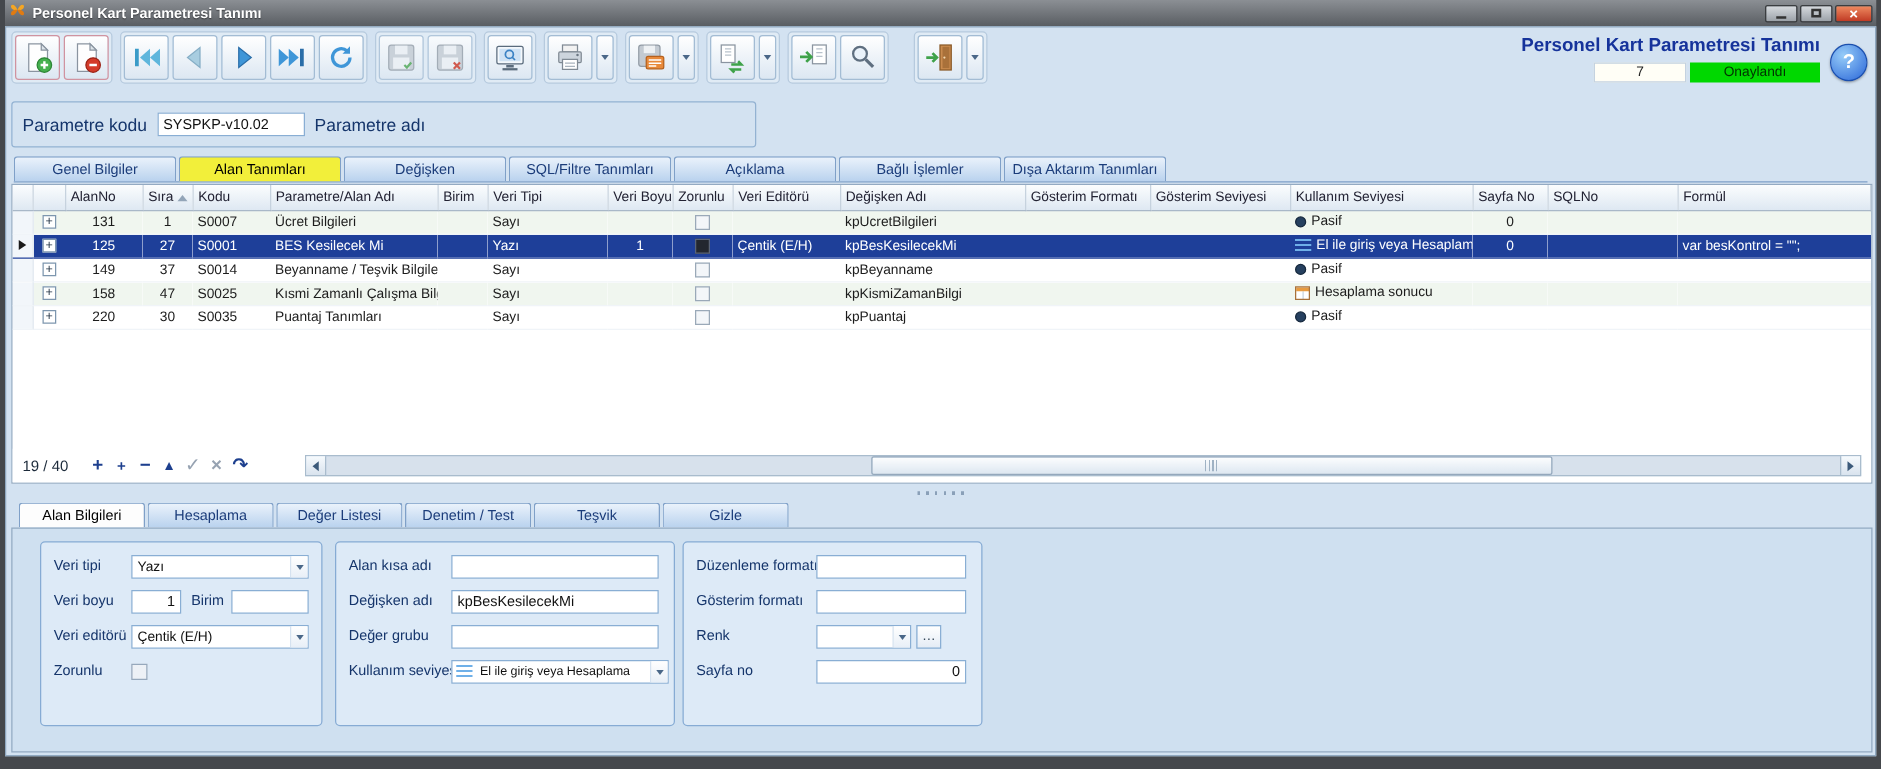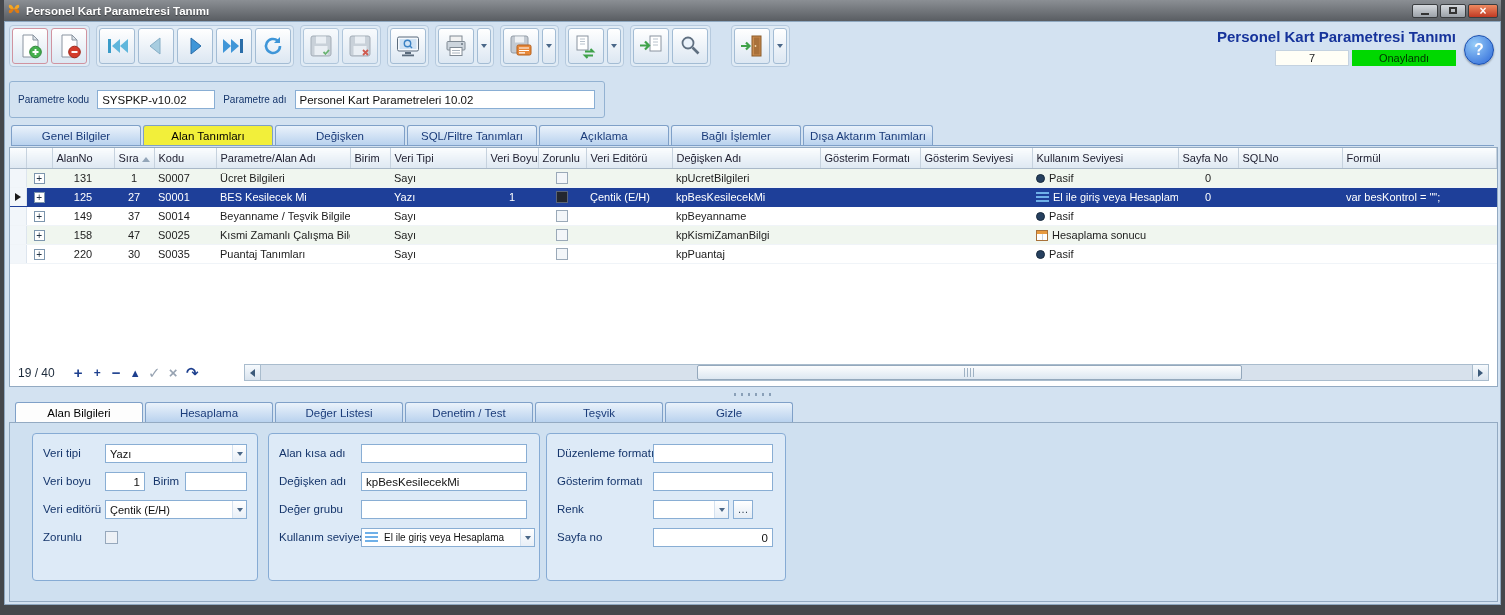--- a/index.html
+++ b/index.html
@@ -21,30 +21,30 @@
 .tb-dd{width:14px;height:36px;display:flex;align-items:center;justify-content:center;background:linear-gradient(#ffffff,#dce7f2);border:1px solid #a3bcd4;border-radius:3px;cursor:pointer;}
 .tri-d{width:0;height:0;border-left:3.5px solid transparent;border-right:3.5px solid transparent;border-top:4px solid #4a6788;display:inline-block;}
 .exit-group{margin-left:14px;}
 .hdr-right{position:absolute;right:44px;top:6px;text-align:right;}
 .hdr-title{font-size:15px;font-weight:bold;color:#16339b;}
 .hdr-row{margin-top:5px;display:flex;gap:3px;justify-content:flex-end;}
 .rec-box{display:block;width:74px;height:16px;background:#fffef6;border:1px solid #c4d2e0;font-size:11px;line-height:15px;text-align:center;color:#222;}
 .status-badge{display:block;width:104px;height:16px;background:#00d800;font-size:11px;line-height:16px;text-align:center;color:#003300;}
 .help-btn{position:absolute;right:6px;top:13px;width:30px;height:30px;border-radius:50%;border:1px solid #1b4fae;background:radial-gradient(circle at 35% 30%,#96ccf8,#2a66d8);color:#fff;display:flex;align-items:center;justify-content:center;font-size:16px;font-weight:bold;cursor:pointer;box-shadow:0 1px 2px rgba(0,0,0,.35);}
 .param-box{position:absolute;left:4px;top:59px;width:596px;height:37px;border:1px solid #93b2d2;border-radius:3px;display:flex;align-items:center;gap:8px;padding:0 8px;}
-.flabel{font-size:10px;color:#15356b;white-space:nowrap;}
+.flabel{font-size:14px;color:#15356b;white-space:nowrap;}
 .inp{height:19px;border:1px solid #89aed4;background:#fff;font-size:11.5px;padding:0 4px;font-family:inherit;color:#111;}
 .inp.code{width:118px;}
 .inp.pname{width:300px;}
 .tabstrip{position:absolute;display:flex;align-items:flex-end;gap:2px;}
 .main-tabs{left:6px;right:6px;top:103px;height:21px;border-bottom:1px solid #7fa0c8;}
 .detail-tabs{left:10px;top:379px;height:21px;}
 .tab{height:20px;line-height:20px;width:130px;text-align:center;font-size:11.5px;color:#1b3c7a;background:linear-gradient(#eaf2fb,#b9d2ee);border:1px solid #7fa0c8;border-bottom:none;border-radius:3px 3px 0 0;cursor:pointer;overflow:hidden;white-space:nowrap;}
 .tab.active{background:#f2ef3a;color:#000;}
-.tab.small{width:128px;}
+.tab.small{width:101px;}
 .tab.small.active{background:#fdfdfd;}
 .grid-wrap{position:absolute;left:4px;top:125px;width:1489px;height:240px;border:1px solid #93aac2;background:#fff;overflow:hidden;}
 table.grid{border-collapse:collapse;table-layout:fixed;width:100%;}
 .grid th{background:linear-gradient(#fbfdfe,#dee8f2);border-right:1px solid #c6d2de;border-bottom:1px solid #a9b8c8;font-weight:normal;font-size:11px;color:#223;text-align:left;padding:0 4px;height:20px;white-space:nowrap;overflow:hidden;}
 .grid td{height:19px;font-size:11px;color:#1c1c1c;padding:0 4px;white-space:nowrap;overflow:hidden;border-bottom:1px solid #f0f4f8;background:#fff;}
 .grid th.gutter{padding:0 1px;}
 .grid td.gutter{padding:0 1px;background:#f2f6fa;border-right:1px solid #dde5ee;text-align:center;}
 tr.shade td{background:#f0f6ef;}
 tr.sel td{background:#1e3f99;color:#fff;border-bottom-color:#1e3f99;}
 tr.sel td.gutter{background:#f2f6fa;}
@@ -271,21 +271,20 @@
       </div>
     </div>
     <div class="help-btn">
         <span>?</span>
       </div>
 
     <div class="param-box">
       <label class="flabel">Parametre kodu</label>
       <input class="inp code" value="SYSPKP-v10.02" style="">
       <label class="flabel">Parametre adı</label>
-      <input class="inp pname" value="Personel Kart Parametreleri 10.02" style="">
     </div>
 
     <div class="tabstrip main-tabs">
         <div class="tab">Genel Bilgiler</div>
         <div class="tab active">Alan Tanımları</div>
         <div class="tab">Değişken</div>
         <div class="tab">SQL/Filtre Tanımları</div>
         <div class="tab">Açıklama</div>
         <div class="tab">Bağlı İşlemler</div>
         <div class="tab">Dışa Aktarım Tanımları</div>

